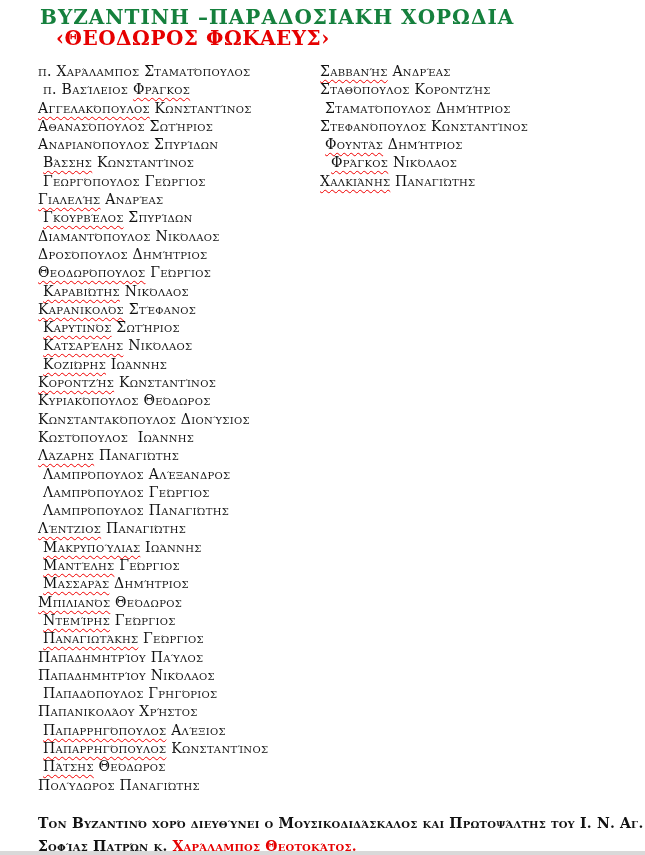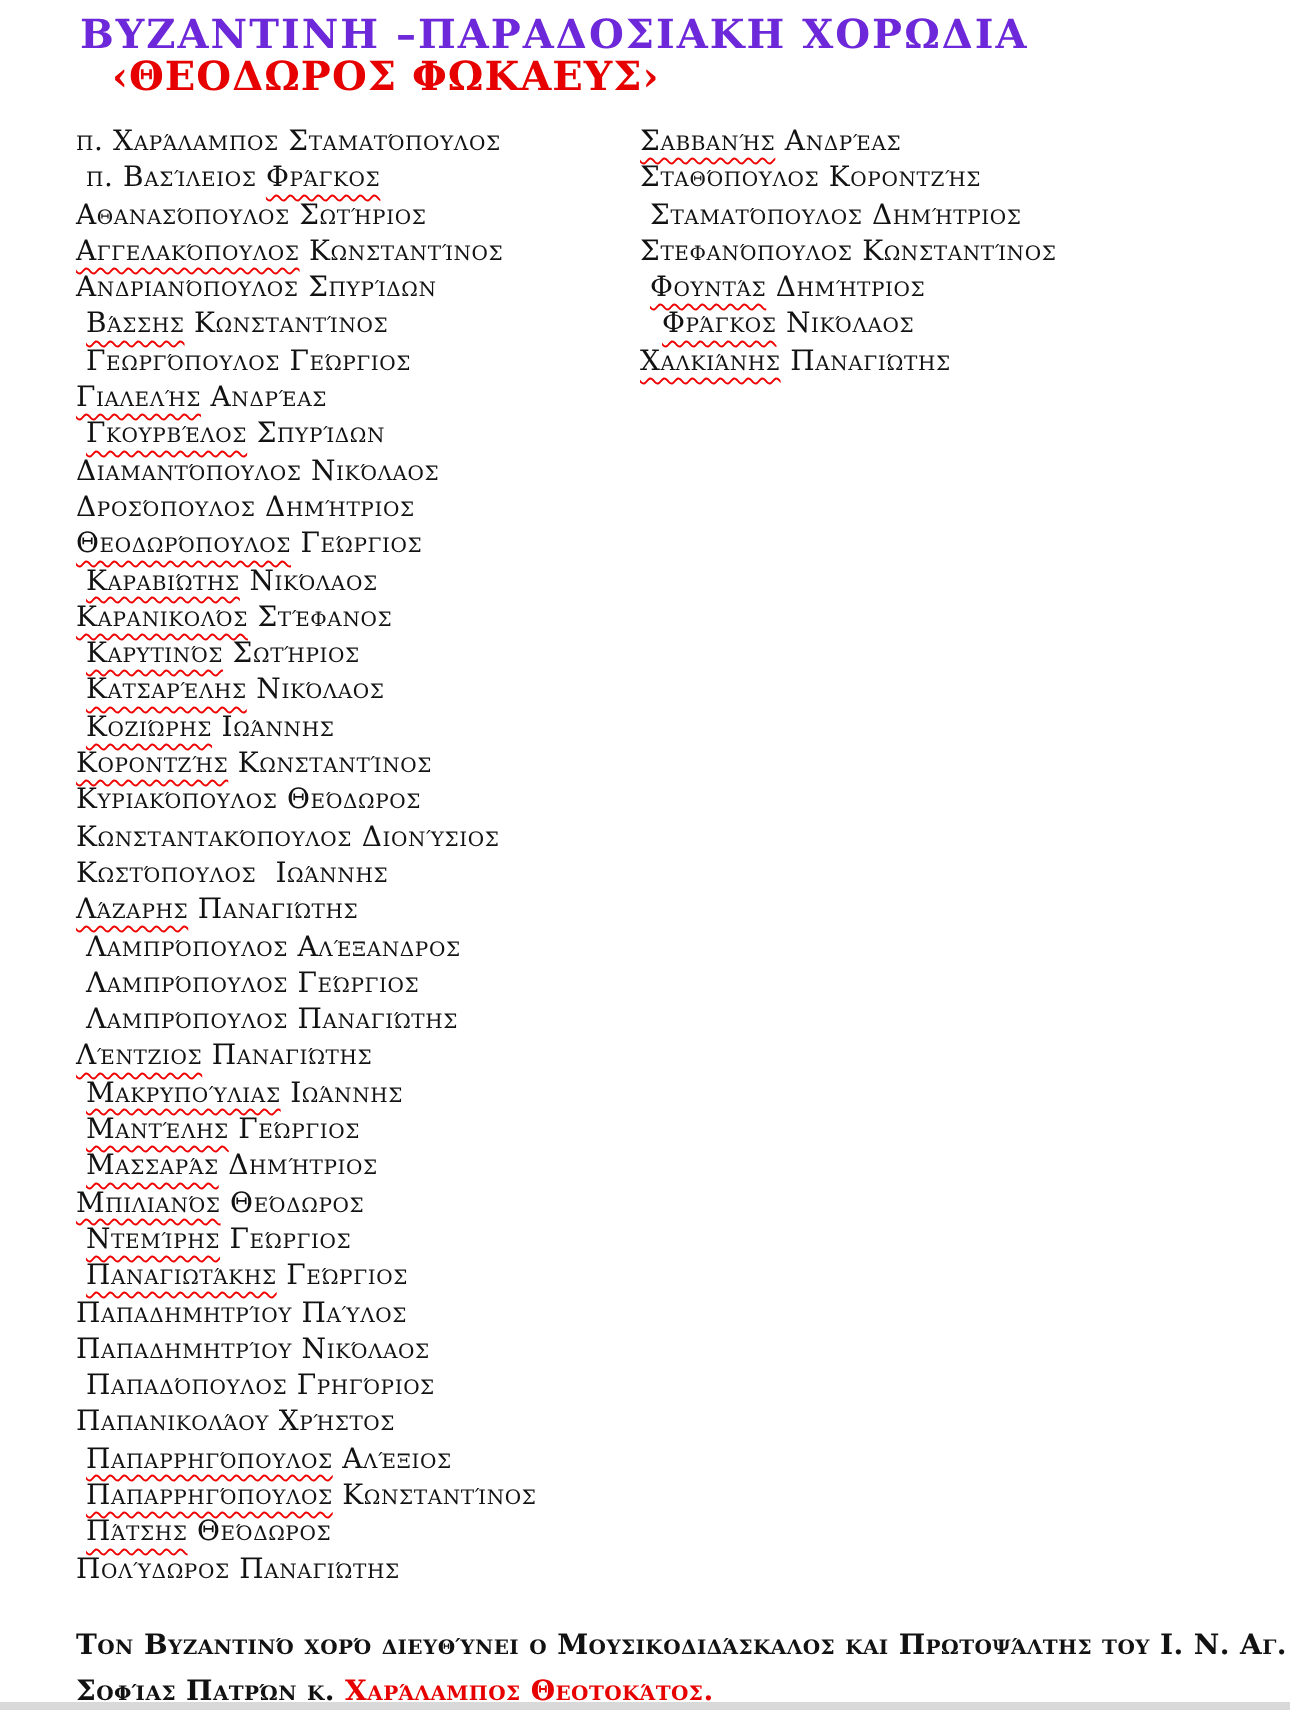--- a/index.html
+++ b/index.html
@@ -3,21 +3,21 @@
 <meta charset="utf-8">
 <style>
   html,body{margin:0;padding:0;}
   body{
     width:645px;height:855px;background:#ffffff;overflow:hidden;position:relative;
     font-family:"DejaVu Serif","Liberation Serif",serif;color:#121212;
   }
   #document-page{position:absolute;inset:0;background:#ffffff;}
   .doc-title{
     position:absolute;left:40px;top:5px;margin:0;
-    font-size:20px;font-weight:bold;letter-spacing:1px;color:#6d28d9;
+    font-size:20px;font-weight:bold;letter-spacing:1px;color:#15803d;
     white-space:pre;font-variant:small-caps;
   }
   .doc-subtitle{
     position:absolute;left:56px;top:26px;margin:0;
     font-size:20px;font-weight:bold;letter-spacing:0.5px;color:#e60000;
     white-space:pre;font-variant:small-caps;
   }
   .col{
     position:absolute;top:62px;
     font-size:14px;font-weight:normal;font-variant:small-caps;
@@ -53,22 +53,22 @@
 
 <div id="document-page">
 
   <h1 class="doc-title">ΒΥΖΑΝΤΙΝΗ –ΠΑΡΑΔΟΣΙΑΚΗ ΧΟΡΩΔΙΑ</h1>
 
   <h2 class="doc-subtitle">‹ΘΕΟΔΩΡΟΣ ΦΩΚΑΕΥΣ›</h2>
 
   <div class="col col-left" id="roster-left">
       <div class="line"><span>π.</span> <span>Χαράλαμπος</span> <span>Σταματόπουλος</span></div>
       <div class="line in1"><span>π.</span> <span>Βασίλειος</span> <span class="sq">Φράγκος</span></div>
+      <div class="line"><span class="sq">Αγγελακόπουλος</span> <span>Κωνσταντίνος</span></div>
       <div class="line"><span>Αθανασόπουλος</span> <span>Σωτήριος</span></div>
-      <div class="line"><span class="sq">Αγγελακόπουλος</span> <span>Κωνσταντίνος</span></div>
       <div class="line"><span>Ανδριανόπουλος</span> <span>Σπυρίδων</span></div>
       <div class="line in1"><span class="sq">Βάσσης</span> <span>Κωνσταντίνος</span></div>
       <div class="line in1"><span>Γεωργόπουλος</span> <span>Γεώργιος</span></div>
       <div class="line"><span class="sq">Γιαλελής</span> <span>Ανδρέας</span></div>
       <div class="line in1"><span class="sq">Γκουρβέλος</span> <span>Σπυρίδων</span></div>
       <div class="line"><span>Διαμαντόπουλος</span> <span>Νικόλαος</span></div>
       <div class="line"><span>Δροσόπουλος</span> <span>Δημήτριος</span></div>
       <div class="line"><span class="sq">Θεοδωρόπουλος</span> <span>Γεώργιος</span></div>
       <div class="line in1"><span class="sq">Καραβιώτης</span> <span>Νικόλαος</span></div>
       <div class="line"><span class="sq">Καρανικολός</span> <span>Στέφανος</span></div>

